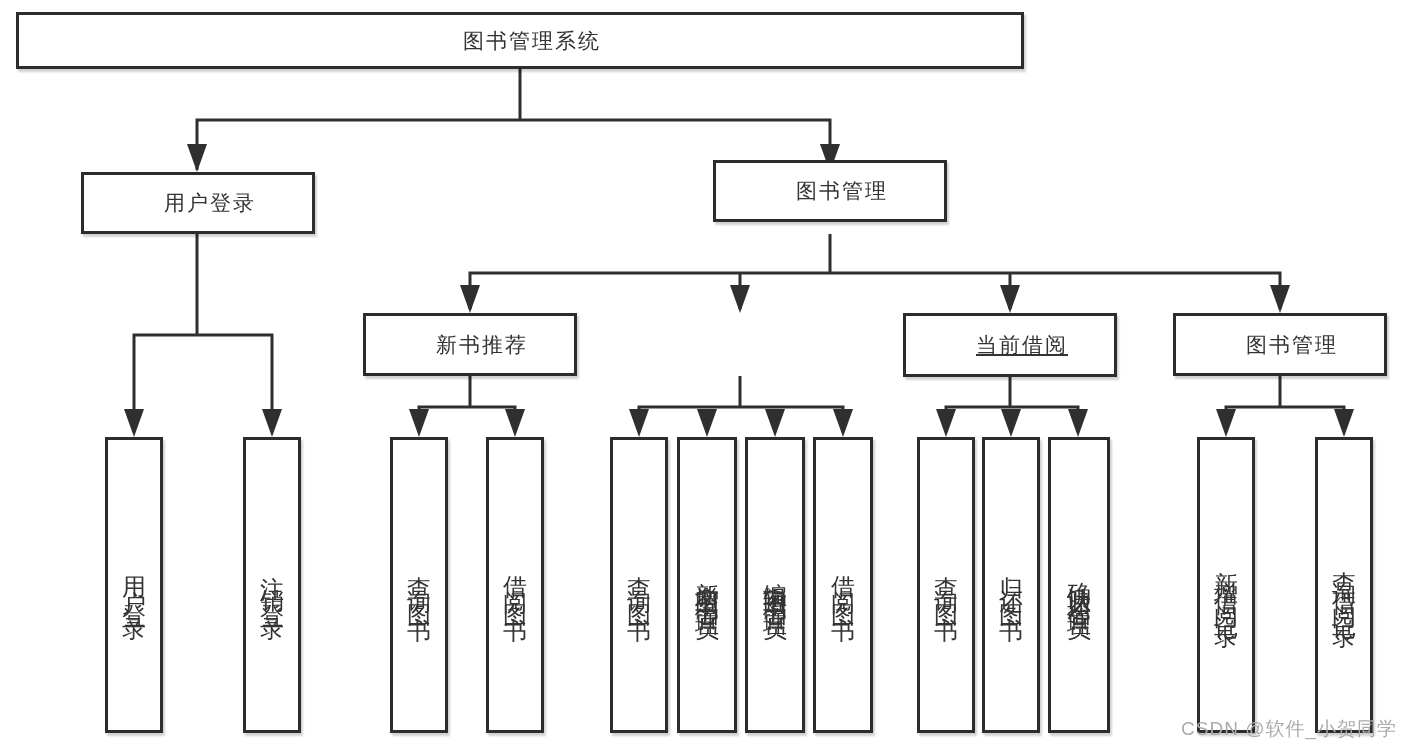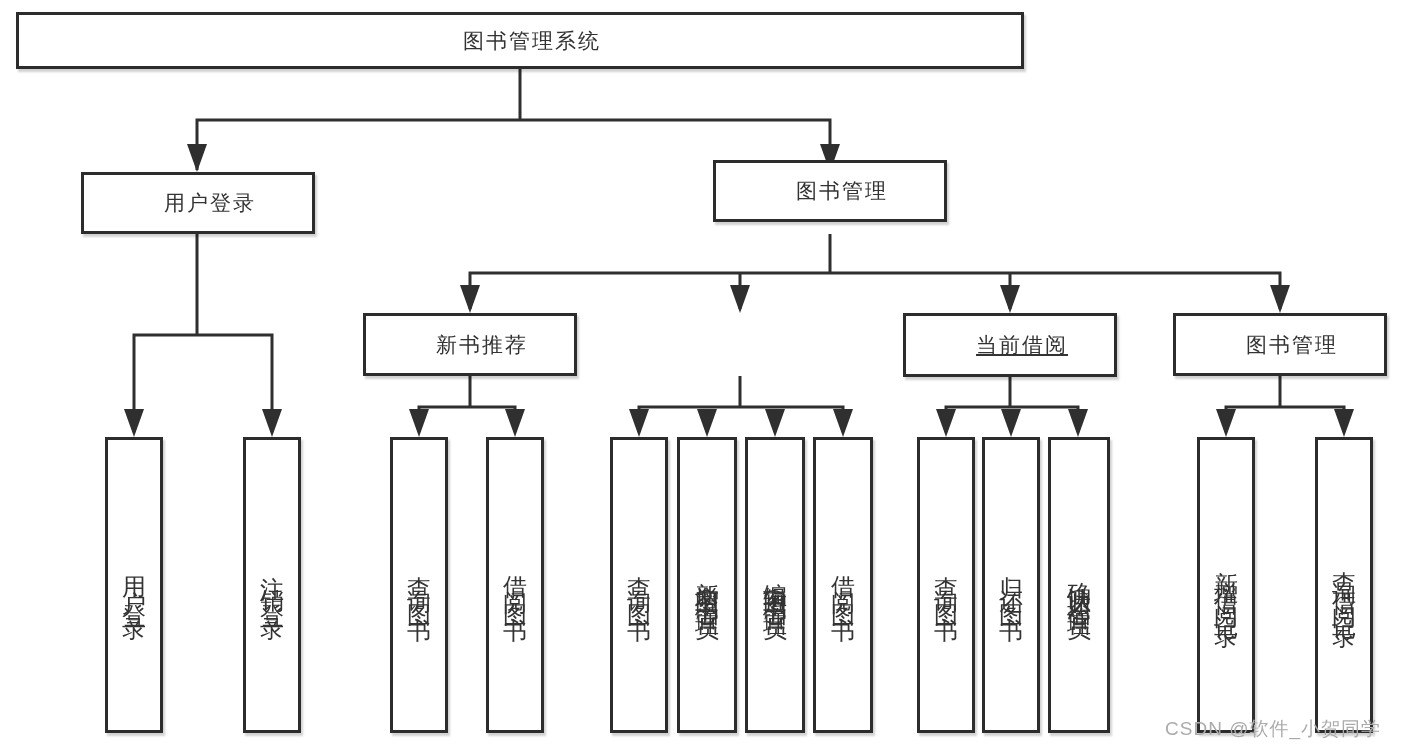--- a/index.html
+++ b/index.html
@@ -32,21 +32,21 @@
     writing-mode: vertical-rl;
     line-height: 1;
     font-size: 24px;
     white-space: nowrap;
   }
   .sp4 span { letter-spacing: 14px; }
   .sp6 span { letter-spacing: 11px; }
   .sp9 span { letter-spacing: 5px; }
   .watermark {
     position: absolute;
-    right: 24px;
+    right: 8px;
     bottom: 5px;
     font-size: 19px;
     letter-spacing: 1px;
     color: #ababab;
     z-index: 5;
     white-space: nowrap;
   }
 </style>
 </head>
 <body>

